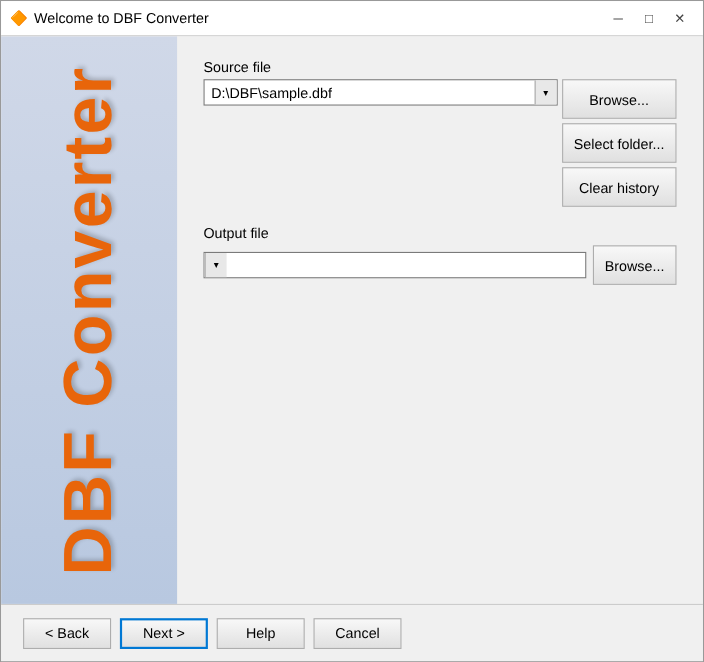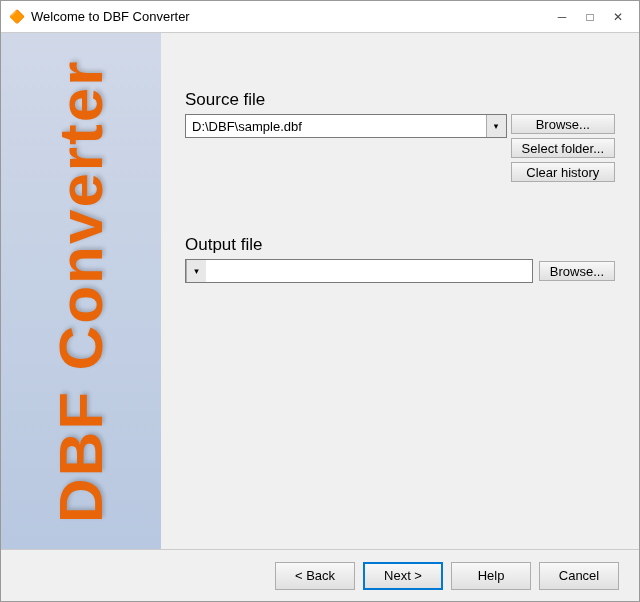--- a/index.html
+++ b/index.html
@@ -94,24 +94,23 @@
       padding: 20px 24px;
       background: #f0f0f0;
       display: flex;
       flex-direction: column;
     }
     .form-section {
       margin-bottom: 16px;
     }
     .form-label {
       display: block;
-      font-size: 17px;
+      font-size: 13px;
       margin-bottom: 4px;
       color: #000;
-      margin-top: 37px;
     }
     .input-row {
       display: flex;
       gap: 6px;
       align-items: center;
     }
     .combo-wrapper {
       display: flex;
       flex: 1;
       border: 1px solid #7a7a7a;
@@ -132,21 +131,21 @@
       border: none;
       border-left: 1px solid #aaa;
       background: #e8e8e8;
       cursor: pointer;
       display: flex;
       align-items: center;
       justify-content: center;
       font-size: 9px;
     }
     .action-btn {
-      height: 20px;
+      height: 36px;
       min-width: 76px;
       border: 1px solid #adadad;
       background: linear-gradient(to bottom, #f8f8f8, #e0e0e0);
       cursor: pointer;
       font-size: 13px;
       font-family: inherit;
       padding: 0 10px;
       white-space: nowrap;
     }
     .right-buttons {
@@ -163,21 +162,20 @@
     @keyframes blink {
       50% { opacity: 0; }
     }
     .spacer { flex: 1; }
     .footer {
       height: 52px;
       background: #f0f0f0;
       border-top: 1px solid #ccc;
       display: flex;
       align-items: center;
-      justify-content: flex-end;
       padding: 0 20px;
       gap: 8px;
       flex-shrink: 0;
     }
     .footer-btn {
       height: 28px;
       min-width: 80px;
       border: 1px solid #adadad;
       background: linear-gradient(to bottom, #f8f8f8, #e0e0e0);
       cursor: pointer;

